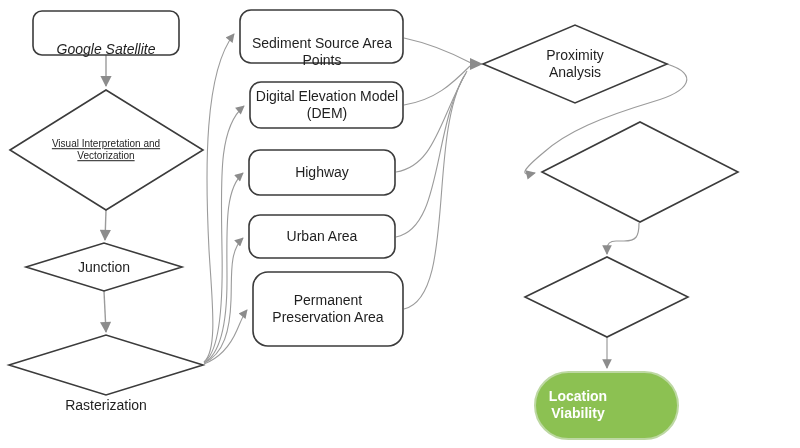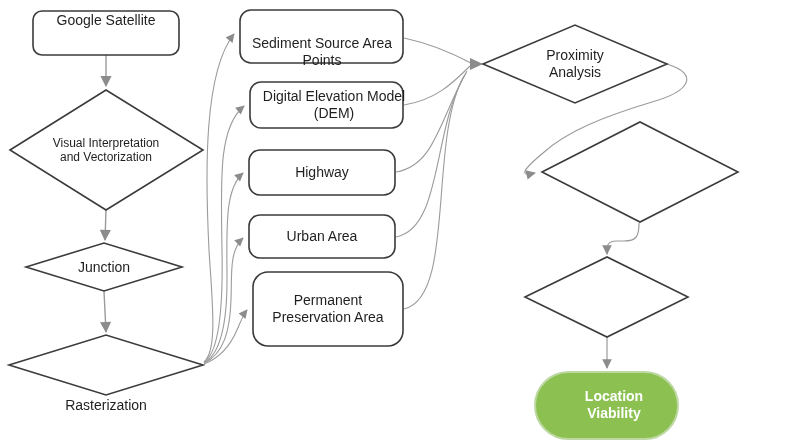--- a/index.html
+++ b/index.html
@@ -7,23 +7,23 @@
     position:relative;width:800px;height:448px;background:#ffffff;
     font-family:"Liberation Sans",sans-serif;overflow:hidden;
   }
   .stage svg{position:absolute;left:0;top:0;}
   .lbl{
     position:absolute;transform:translate(-50%,-50%);
     text-align:center;font-size:14px;line-height:1.18;color:#1f1f1f;
     pointer-events:none;
   }
   .nowrap{white-space:nowrap;}
-  .lbl-visual{width:122px;font-size:12px;}
+  .lbl-visual{width:122px;font-size:10px;text-decoration:underline;}
   .lbl-sediment{width:160px;}
-  .lbl-dem{width:168px;margin-left:7px;}
+  .lbl-dem{width:168px;}
   .lbl-ppa{width:145px;}
   .lbl-proximity{width:92px;}
   .lbl-criteria{width:118px;}
   .lbl-weighted{width:95px;}
   .lbl-location{width:104px;font-weight:bold;color:#ffffff;}
 </style>
 </head>
 <body>
 
 <div class="stage">
@@ -76,27 +76,27 @@
       <rect x="249" y="215" width="146" height="43" rx="11"></rect>
       <rect x="253" y="272" width="150" height="74" rx="15"></rect>
 
       <polygon points="483,64 575,25 667,64 575,103"></polygon>
       <polygon points="542,172 640,122 738,172 640,222"></polygon>
       <polygon points="525,297 607,257 688,297 607,337"></polygon>
     </g>
     <rect x="535" y="372" width="143" height="67" rx="33.5" fill="#8CC152" stroke="#bdd8a2" stroke-width="2"></rect>
   </svg>
 
-  <div class="lbl nowrap" style="left:106px;top:20px;">Google Satellite</div>
+  <div class="lbl nowrap" style="left:106px;top:49px;font-style:italic;">Google Satellite</div>
   <div class="lbl lbl-visual" style="left:106px;top:150px;">Visual Interpretation and Vectorization</div>
   <div class="lbl nowrap" style="left:104px;top:267px;">Junction</div>
   <div class="lbl nowrap" style="left:106px;top:365px;margin-top:40px;">Rasterization</div>
 
   <div class="lbl lbl-sediment" style="left:322px;top:52px;">Sediment Source Area Points</div>
   <div class="lbl lbl-dem" style="left:327px;top:105px;">Digital Elevation Model (DEM)</div>
   <div class="lbl nowrap" style="left:322px;top:172px;">Highway</div>
   <div class="lbl nowrap" style="left:322px;top:236px;">Urban Area</div>
   <div class="lbl lbl-ppa" style="left:328px;top:309px;">Permanent Preservation Area</div>
 
   <div class="lbl lbl-proximity" style="left:575px;top:64px;">Proximity Analysis</div>
-  <div class="lbl lbl-location" style="left:614px;top:405px;">Location Viability</div>
+  <div class="lbl lbl-location" style="left:578px;top:405px;">Location Viability</div>
 
 </div>
 
 </body></html>

